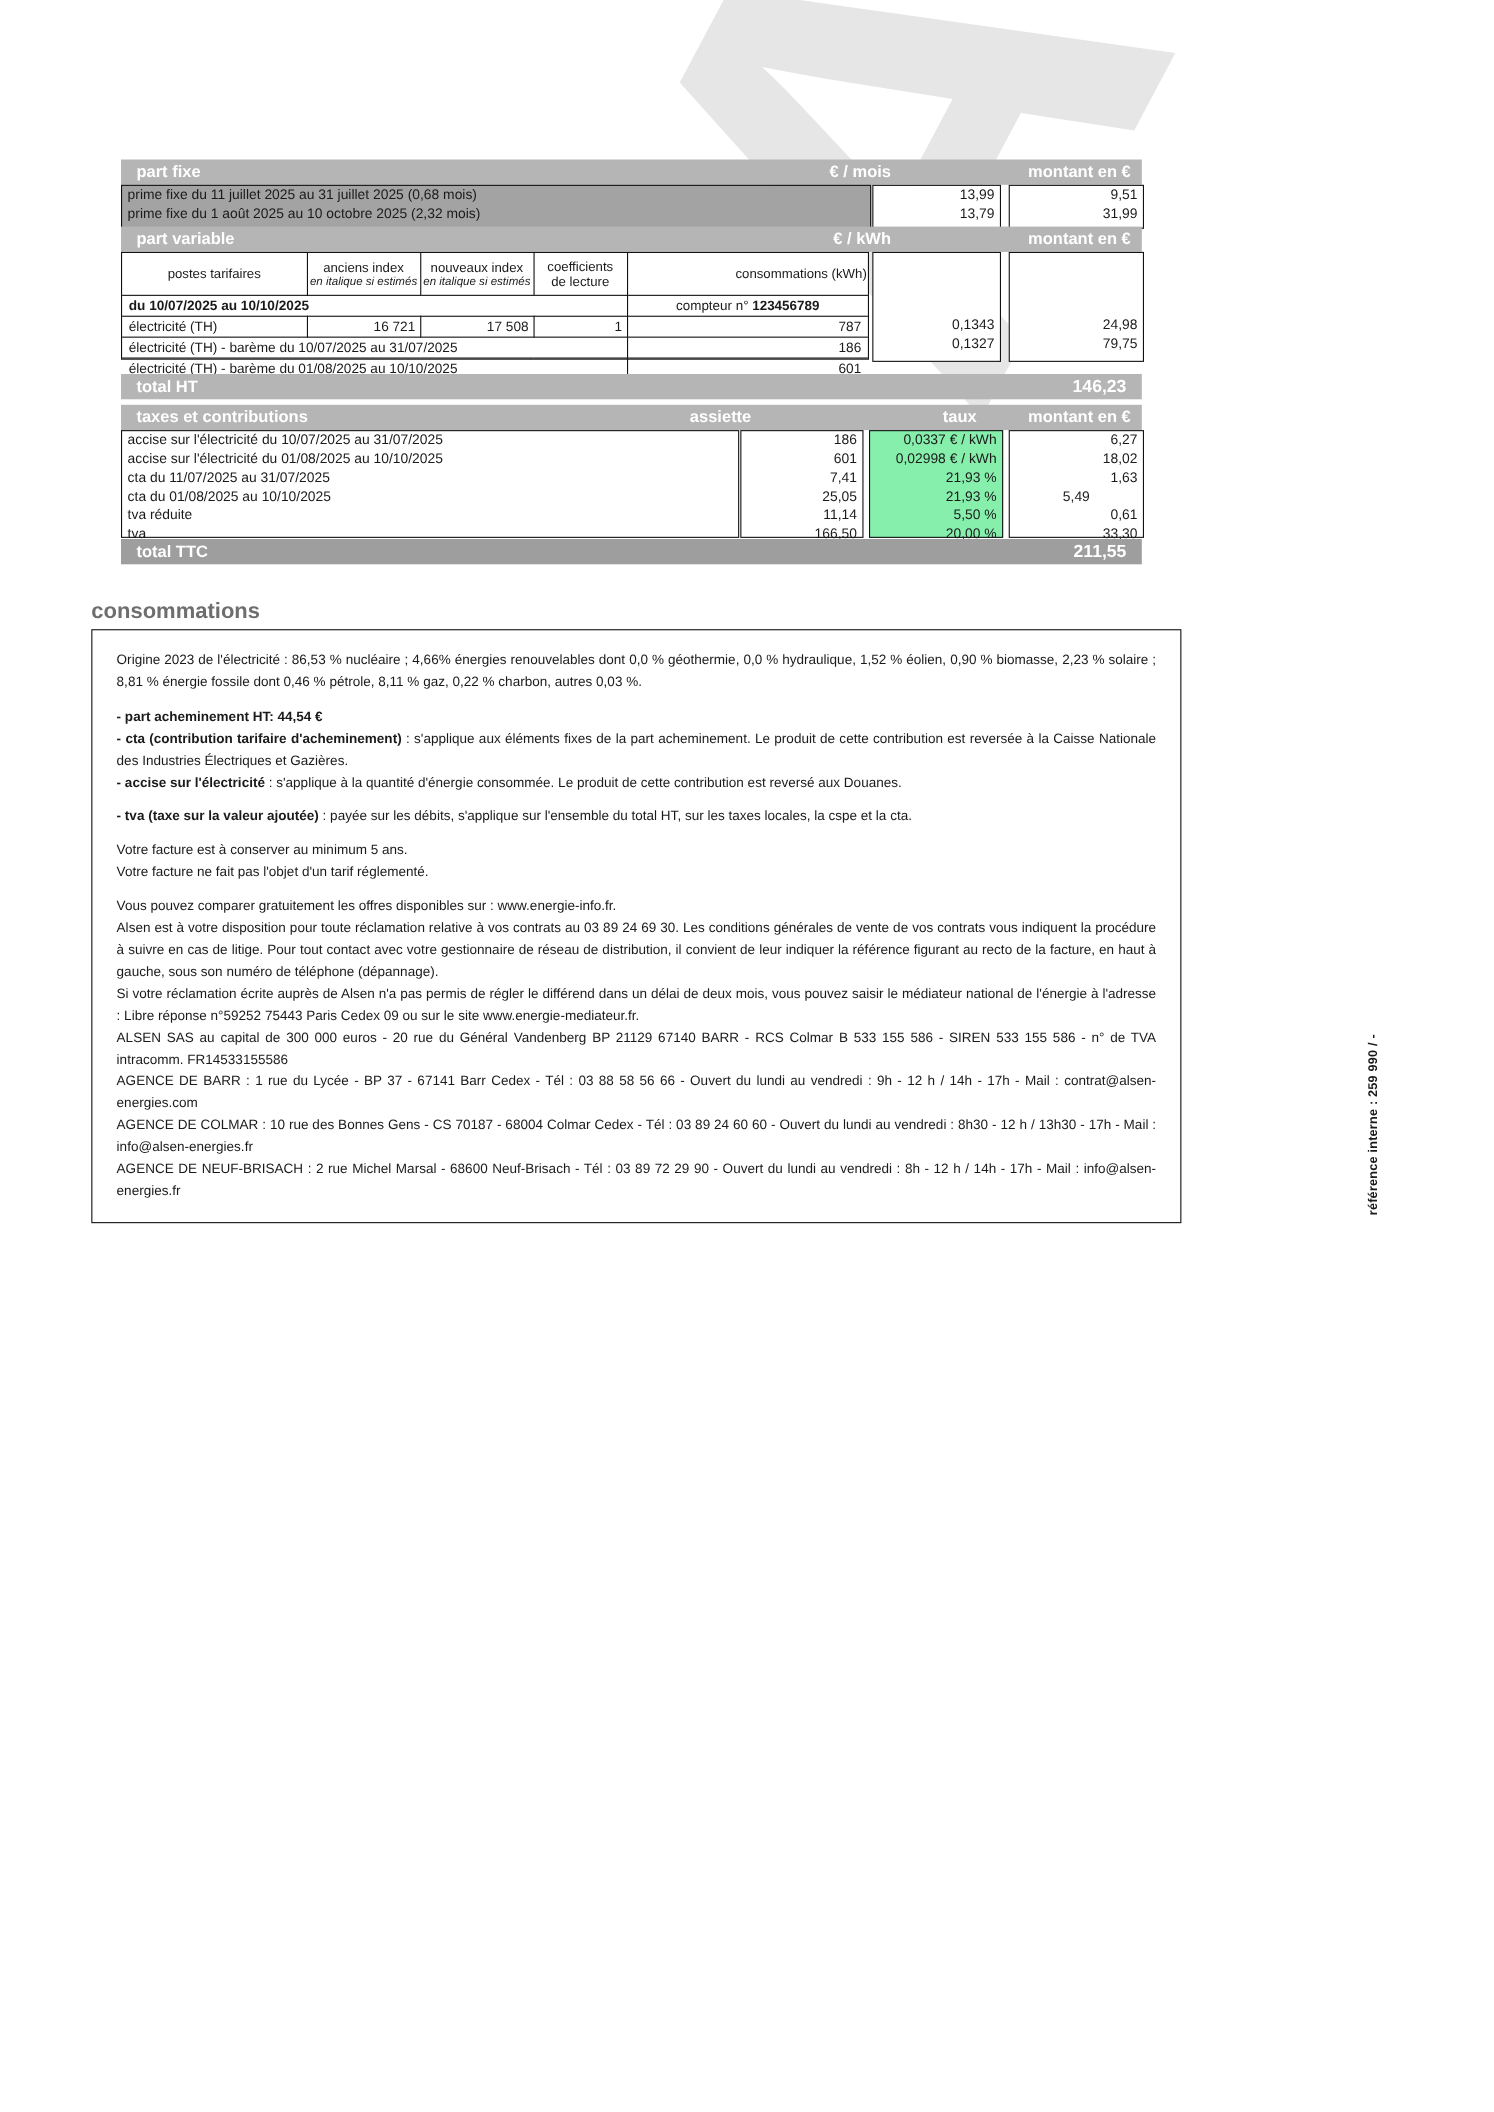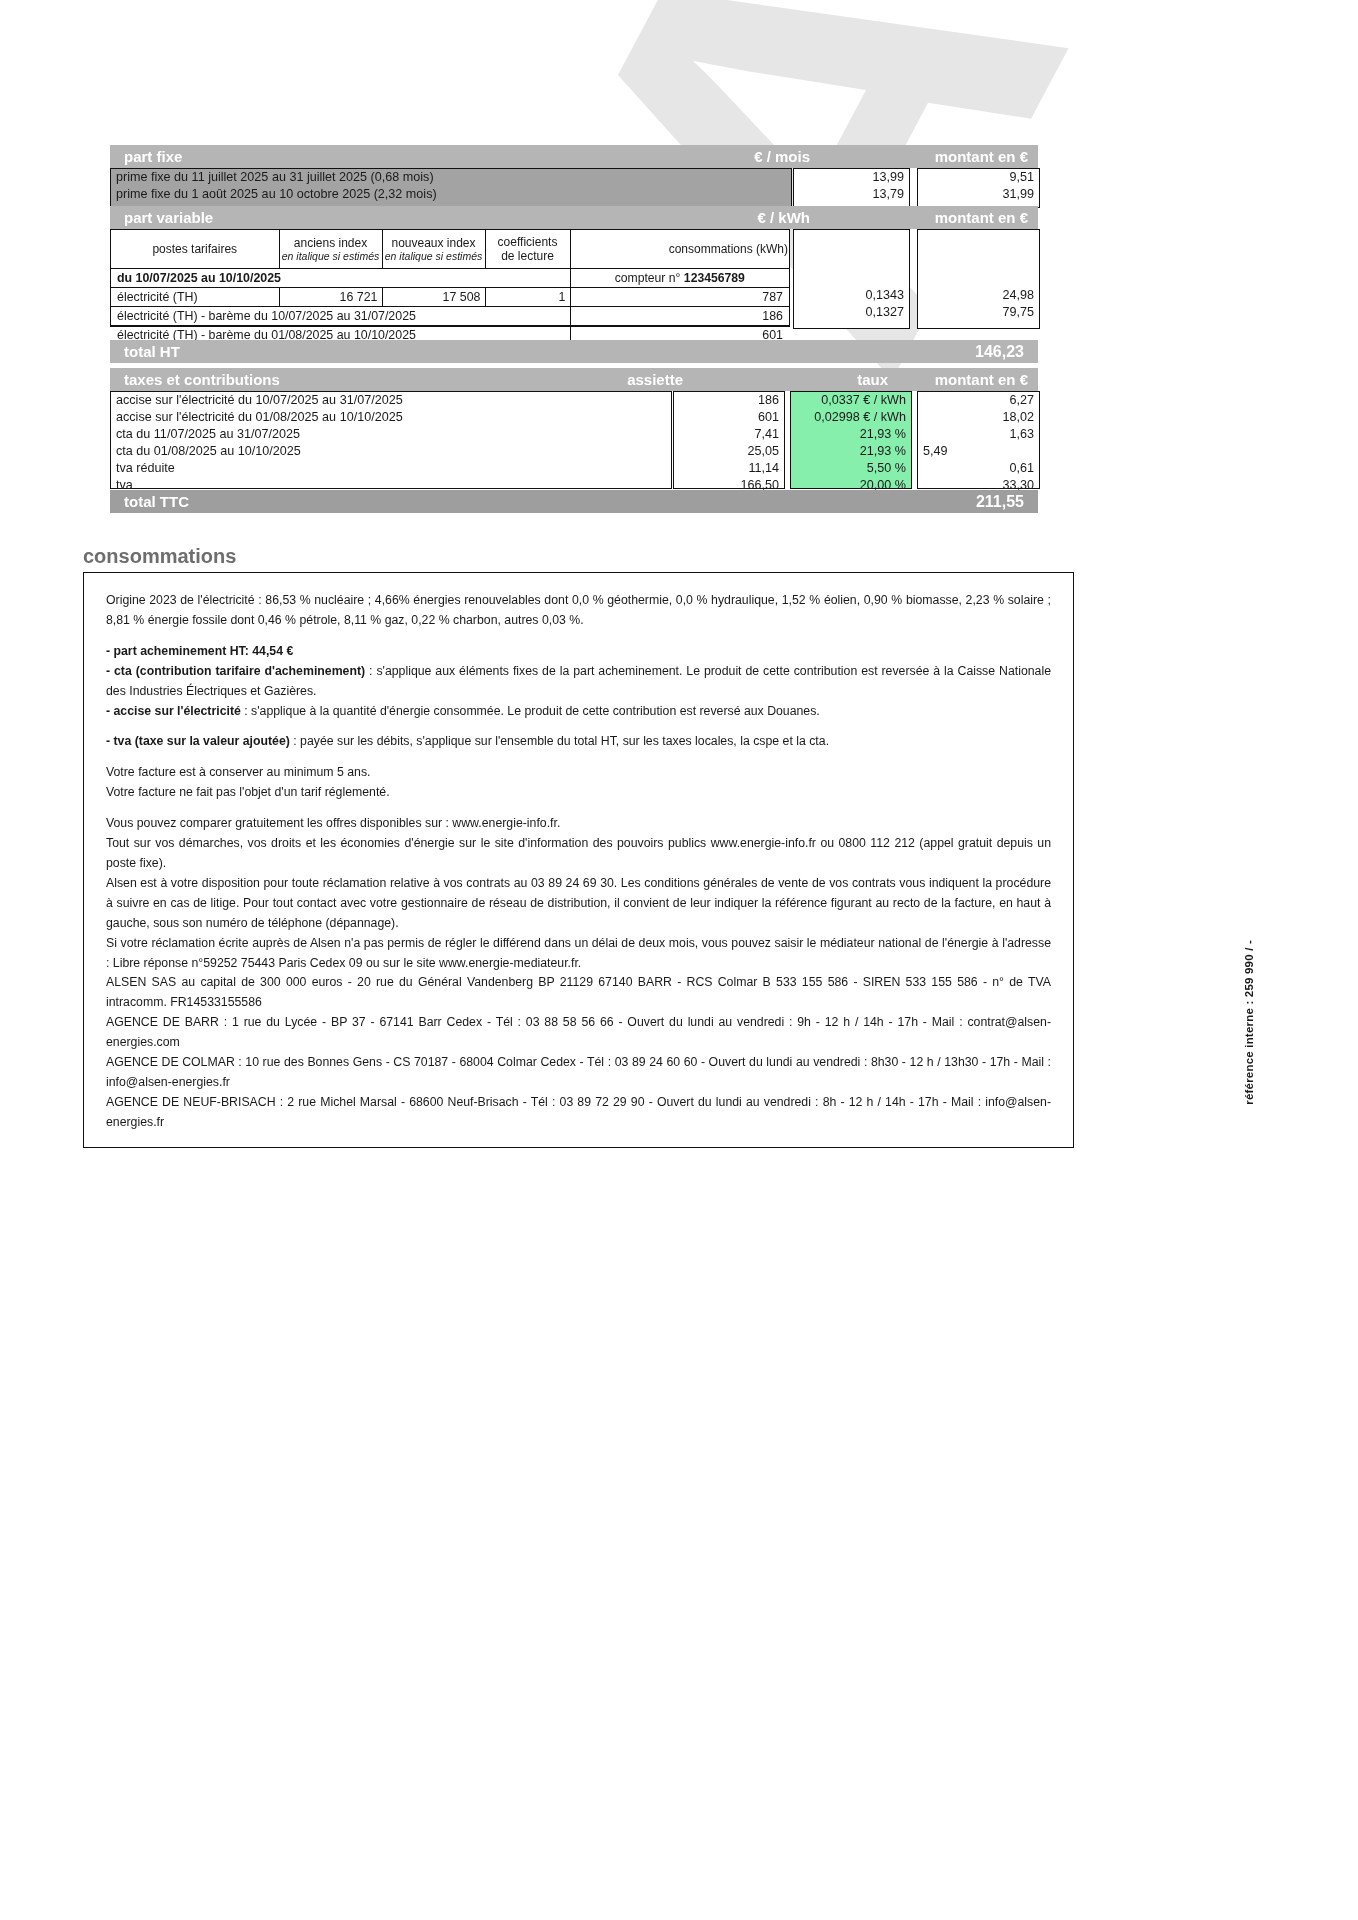--- a/index.html
+++ b/index.html
@@ -200,21 +200,21 @@
     <div class="line" style="text-align:right;">21,93 %</div>
     <div class="line" style="text-align:right;">21,93 %</div>
     <div class="line" style="text-align:right;">5,50 %</div>
     <div class="line" style="text-align:right;">20,00 %</div>
   </div>
 
   <div class="bx" style="position:absolute;left:917px;top:391px;width:121px;height:96px;background:#fff;">
     <div class="line" style="text-align:right;">6,27</div>
     <div class="line" style="text-align:right;">18,02</div>
     <div class="line" style="text-align:right;">1,63</div>
-    <div class="line" style="text-align:left;">5,49</div>
+    <div class="line" style="text-align:center;">5,49</div>
     <div class="line" style="text-align:right;">0,61</div>
     <div class="line" style="text-align:right;">33,30</div>
   </div>
 
   <div class="band dark" style="position:absolute;left:110px;top:490px;width:928px;">
     <span class="ttl">total TTC</span>
     <span class="tot">211,55</span>
   </div>
 
   <div id="commTitle">consommations</div>
@@ -225,21 +225,20 @@
     <p><b>- part acheminement HT: 44,54 €</b></p>
     <p><b>- cta (contribution tarifaire d'acheminement)</b><span> : s'applique aux éléments fixes de la part acheminement. Le produit de cette contribution est reversée à la Caisse Nationale des Industries Électriques et Gazières.</span></p>
     <p><b>- accise sur l'électricité</b><span> : s'applique à la quantité d'énergie consommée. Le produit de cette contribution est reversé aux Douanes.</span></p>
     <div class="gap"></div>
     <p><b>- tva (taxe sur la valeur ajoutée)</b><span> : payée sur les débits, s'applique sur l'ensemble du total HT, sur les taxes locales, la cspe et la cta.</span></p>
     <div class="gap"></div>
     <p>Votre facture est à conserver au minimum 5 ans.</p>
     <p>Votre facture ne fait pas l'objet d'un tarif réglementé.</p>
     <div class="gap"></div>
     <p>Vous pouvez comparer gratuitement les offres disponibles sur : www.energie-info.fr.</p>
-    <p>Tout sur vos démarches, vos droits et les économies d'énergie sur le site d'information des pouvoirs publics www.energie-info.fr ou 0800 112 212 (appel gratuit depuis un poste fixe).</p>
     <p>Alsen est à votre disposition pour toute réclamation relative à vos contrats au 03 89 24 69 30. Les conditions générales de vente de vos contrats vous indiquent la procédure à suivre en cas de litige. Pour tout contact avec votre gestionnaire de réseau de distribution, il convient de leur indiquer la référence figurant au recto de la facture, en haut à gauche, sous son numéro de téléphone (dépannage).</p>
     <p>Si votre réclamation écrite auprès de Alsen n'a pas permis de régler le différend dans un délai de deux mois, vous pouvez saisir le médiateur national de l'énergie à l'adresse : Libre réponse n°59252 75443 Paris Cedex 09 ou sur le site www.energie-mediateur.fr.</p>
     <p>ALSEN SAS au capital de 300 000 euros - 20 rue du Général Vandenberg BP 21129 67140 BARR - RCS Colmar B 533 155 586 - SIREN 533 155 586 - n° de TVA intracomm. FR14533155586</p>
     <p> AGENCE DE BARR : 1 rue du Lycée - BP 37 - 67141 Barr Cedex - Tél : 03 88 58 56 66 - Ouvert du lundi au vendredi : 9h - 12 h / 14h - 17h - Mail : contrat@alsen-energies.com</p>
     <p> AGENCE DE COLMAR : 10 rue des Bonnes Gens - CS 70187 - 68004 Colmar Cedex - Tél : 03 89 24 60 60 - Ouvert du lundi au vendredi : 8h30 - 12 h / 13h30 - 17h - Mail : info@alsen-energies.fr</p>
     <p> AGENCE DE NEUF-BRISACH : 2 rue Michel Marsal - 68600 Neuf-Brisach - Tél : 03 89 72 29 90 - Ouvert du lundi au vendredi : 8h - 12 h / 14h - 17h - Mail : info@alsen-energies.fr</p>
   </div>
 
   <div id="vref">référence interne : 259 990 / -</div>
 

